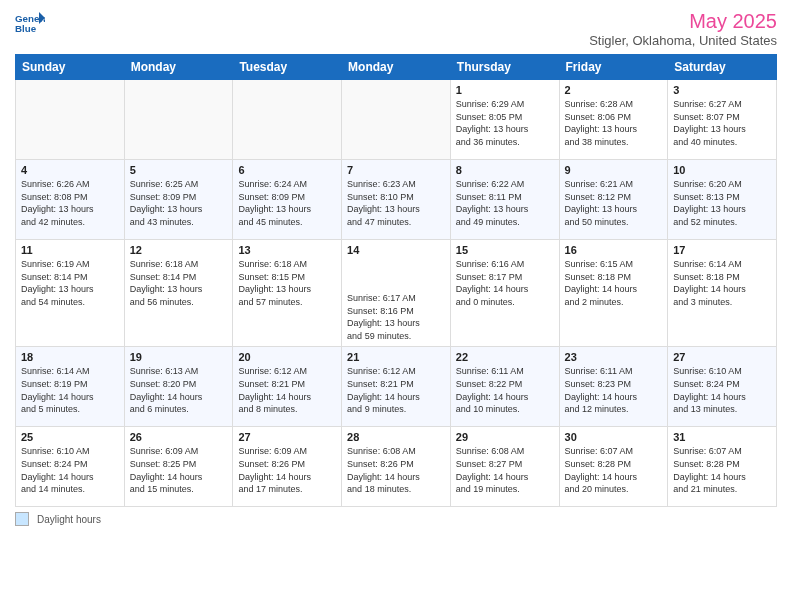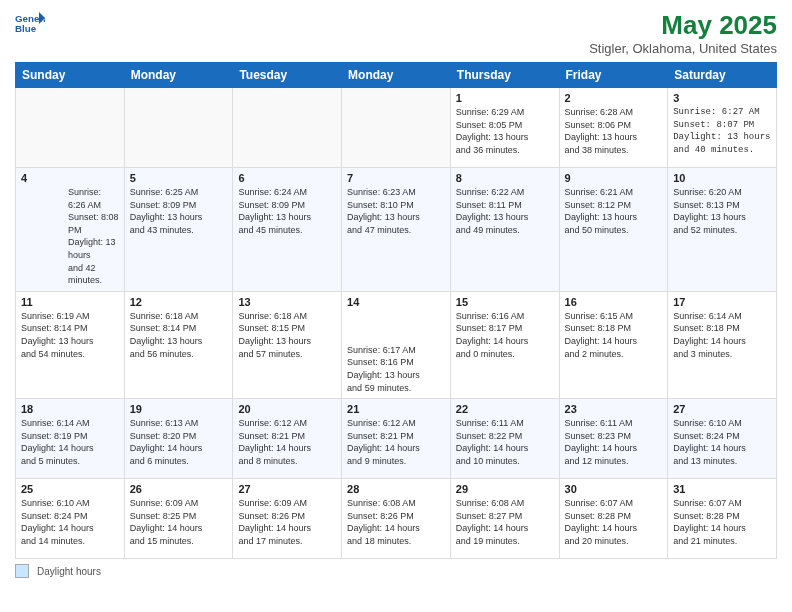--- a/index.html
+++ b/index.html
@@ -27,23 +27,23 @@
       gap: 4px;
     }
     .logo-icon {
       width: 30px;
       height: 28px;
     }
     .title-section {
       text-align: right;
     }
     .main-title {
-      font-size: 26px;
-      font-weight: bold;
-      color: #15803d;
+      font-size: 20px;
+      font-weight: normal;
+      color: #ec4899;
     }
     .subtitle {
       font-size: 13px;
       color: #555;
     }
     .calendar {
       width: 100%;
       border-collapse: collapse;
       border: 1px solid #ccc;
     }
@@ -150,30 +150,30 @@
           </td>
           <td>
             <div class="day-num">2</div>
             <div class="day-info" style="white-space: pre-line;">Sunrise: 6:28 AM
 Sunset: 8:06 PM
 Daylight: 13 hours
 and 38 minutes.</div>
           </td>
           <td>
             <div class="day-num">3</div>
-            <div class="day-info" style="white-space: pre-line; font-family: Liberation Mono, monospace;">Sunrise: 6:27 AM
+            <div class="day-info" style="white-space: pre-line;">Sunrise: 6:27 AM
 Sunset: 8:07 PM
 Daylight: 13 hours
 and 40 minutes.</div>
           </td>
         </tr>
         <tr>
           <td>
             <div class="day-num">4</div>
-            <div class="day-info" style="white-space: pre-line; margin-left: 47px;">Sunrise: 6:26 AM
+            <div class="day-info" style="white-space: pre-line;">Sunrise: 6:26 AM
 Sunset: 8:08 PM
 Daylight: 13 hours
 and 42 minutes.</div>
           </td>
           <td>
             <div class="day-num">5</div>
             <div class="day-info" style="white-space: pre-line;">Sunrise: 6:25 AM
 Sunset: 8:09 PM
 Daylight: 13 hours
 and 43 minutes.</div>

